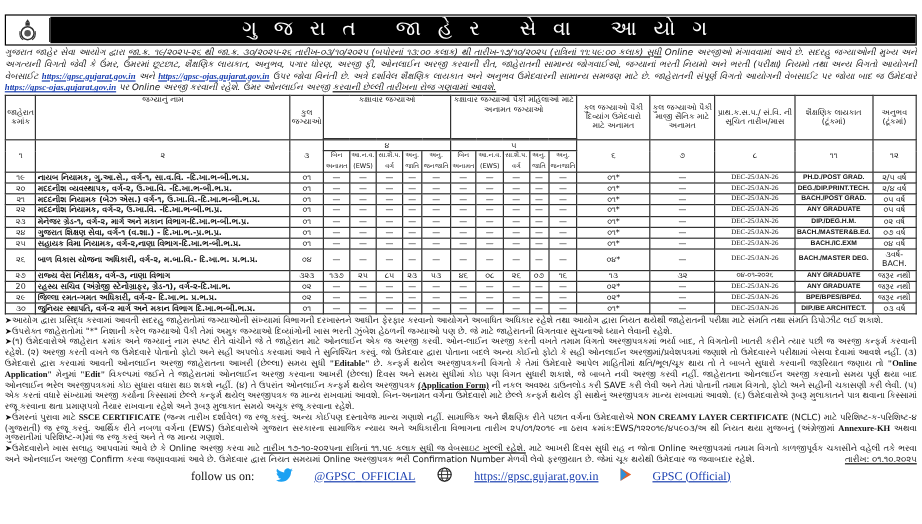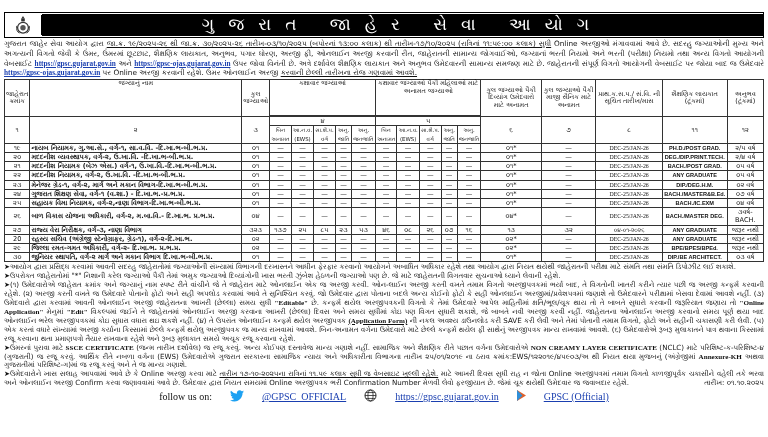--- a/index.html
+++ b/index.html
@@ -2,34 +2,34 @@
 <html><head>
 <meta charset="utf-8">
 <style>
   html,body{margin:0;padding:0;background:#fff;}
   body{width:768px;height:437px;overflow:hidden;font-family:"DejaVu Sans",sans-serif;color:#111;font-size:7.2px;line-height:1.25;}
   .page{width:768px;height:437px;position:relative;box-sizing:border-box;padding:0 4px;}
   .banner{height:24px;display:flex;align-items:center;border:1px solid #000;margin-top:12px;}
   .logo{width:36px;background:#fff;display:flex;align-items:center;justify-content:center;border-right:1px solid #000;}
   .logo svg{width:18px;height:20px;}
   .title{flex:1;background:#000;color:#fff;display:flex;align-items:center;justify-content:center;font-size:17px;letter-spacing:14px;font-family:"DejaVu Serif",serif;}
-  .intro{font-size:7.3px;line-height:9.8px;margin-top:1px;text-align:justify;}
+  .intro{font-size:7.3px;line-height:9.8px;margin-top:1px;text-align:justify;font-style:italic;}
   .u{text-decoration:underline;}
   .lnk{color:#1a3fb0;text-decoration:underline;font-weight:bold;font-family:"Liberation Serif",serif;}
   table{border-collapse:collapse;width:100%;margin-top:1px;font-size:6.6px;}
   td,th{border:1px solid #333;padding:0 1px;text-align:center;font-weight:normal;vertical-align:middle;line-height:8.2px;}
   th{line-height:7.6px;}
   td.name{text-align:left;white-space:nowrap;overflow:hidden;font-weight:bold;}
   td.q{font-family:"Liberation Sans",sans-serif;font-weight:bold;font-size:5.6px;white-space:nowrap;}
   td.dt{font-family:"Liberation Serif",serif;font-size:5.8px;white-space:nowrap;}
   .notes{font-size:7.1px;line-height:8.9px;text-align:justify;margin-top:1px;}
   .notes p{margin:0;}
   .bul{font-weight:bold;}
   .b{font-weight:bold;font-family:"Liberation Serif",serif;}
-  .date{float:right;}
+  .date{float:right;text-decoration:underline;}
   .footer{display:flex;align-items:center;justify-content:center;gap:18px;font-family:"Liberation Serif",serif;font-size:10px;margin-top:1px;}
   .footer .tw{color:#1a3fb0;text-decoration:underline;}
   .footer .url{color:#1a3fb0;text-decoration:underline;}
   .footer .yt{color:#1a3fb0;text-decoration:underline;}
   .ico{display:inline-block;vertical-align:middle;}
 </style>
 </head>
 <body>
 
 <div class="page">

